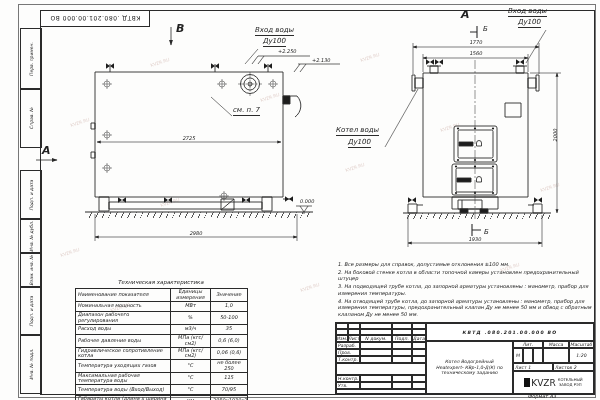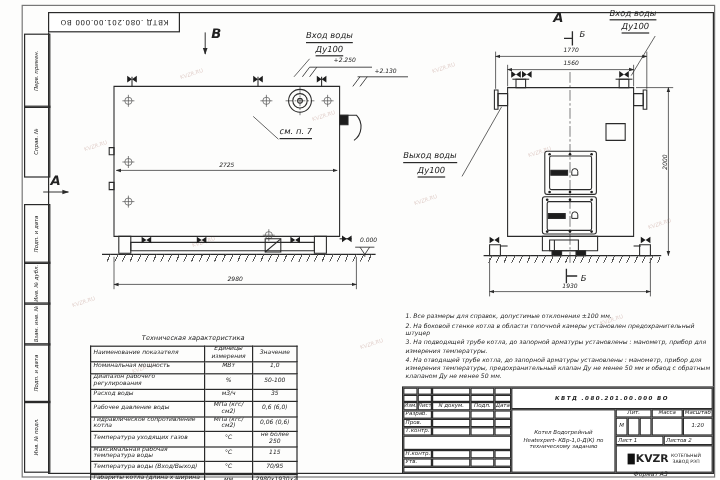--- a/index.html
+++ b/index.html
@@ -30,21 +30,21 @@
   
   .notes{left:338px;top:261px;width:254px;font-size:5.1px;font-style:italic;line-height:1.32;}
   .notes p{margin:0 0 1px 0;}
   
   .tb{left:335px;top:322px;width:258px;height:71px;border:1.4px solid #2a2a2a;background:#fff;}
   .tb .cell{position:absolute;border:.7px solid #2a2a2a;font-size:4.6px;font-style:italic;
     display:flex;align-items:center;box-sizing:border-box;padding:0 1px;overflow:hidden;}
   .tb .cc{justify-content:center;text-align:center;}
   .docnum{font-size:10px;font-weight:600;letter-spacing:1.2px;}
   .prod{flex-direction:column;justify-content:center;line-height:1.25;font-size:5.2px;}
-  .logo-kvzr{font-size:9px;font-weight:700;font-style:normal;letter-spacing:0;}
+  .logo-kvzr{font-size:9px;font-weight:400;font-style:normal;letter-spacing:0;}
   .logo-bar{display:inline-block;width:6px;height:9px;background:#111;margin-right:1px;}
   .company{font-size:3.8px;line-height:1.2;font-style:normal;margin-left:2px;}
   .fmt{left:528px;top:393px;font-size:5px;font-style:italic;}
   .wm{font-size:4.5px;color:#c9a8a0;opacity:.55;transform:rotate(-18deg);white-space:nowrap;}
   svg{position:absolute;left:0;top:0;}
   svg *{vector-effect:non-scaling-stroke;}
 </style>
 </head>
 <body>
 
@@ -262,21 +262,21 @@
   <div class="abs lbl-big" style="left:461px;top:8px;">А</div>
   <div class="abs lbl" style="left:483px;top:25px;">Б</div>
   <div class="abs lbl" style="left:484px;top:228px;">Б</div>
 
   <div class="abs lbl under" style="left:255px;top:26px;">Вход воды</div>
   <div class="abs lbl under" style="left:263px;top:37px;">Ду100</div>
 
   <div class="abs lbl under" style="left:508px;top:7px;">Вход воды</div>
   <div class="abs lbl under" style="left:518px;top:18px;">Ду100</div>
 
-  <div class="abs lbl under" style="left:336px;top:126px;">Выход воды</div>
+  <div class="abs lbl under" style="left:336px;top:126px;">Котел воды</div>
   <div class="abs lbl under" style="left:348px;top:138px;">Ду100</div>
 
   <div class="abs lbl under" style="left:233px;top:106px;">см. п. 7</div>
 
   <div class="abs dim" style="left:278px;top:48px;">+2.250</div>
   <div class="abs dim" style="left:312px;top:57px;">+2.130</div>
   <div class="abs dim" style="left:300px;top:198px;">0.000</div>
 
   <div class="abs dim" style="left:174px;top:135px;width:30px;">2725</div>
   <div class="abs dim" style="left:181px;top:230px;width:30px;">2980</div>

